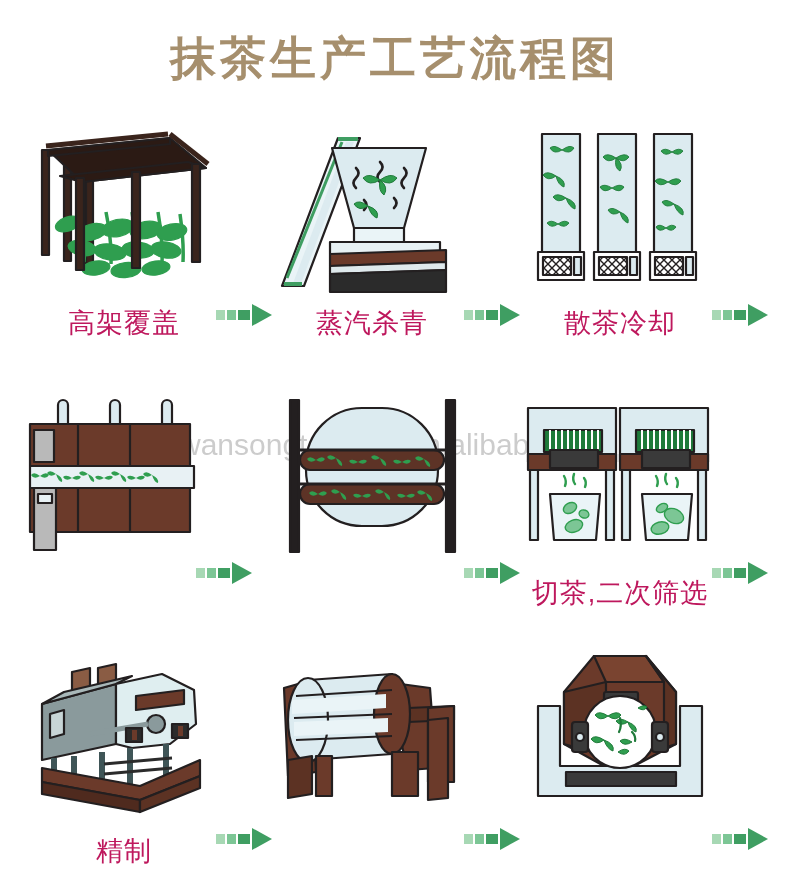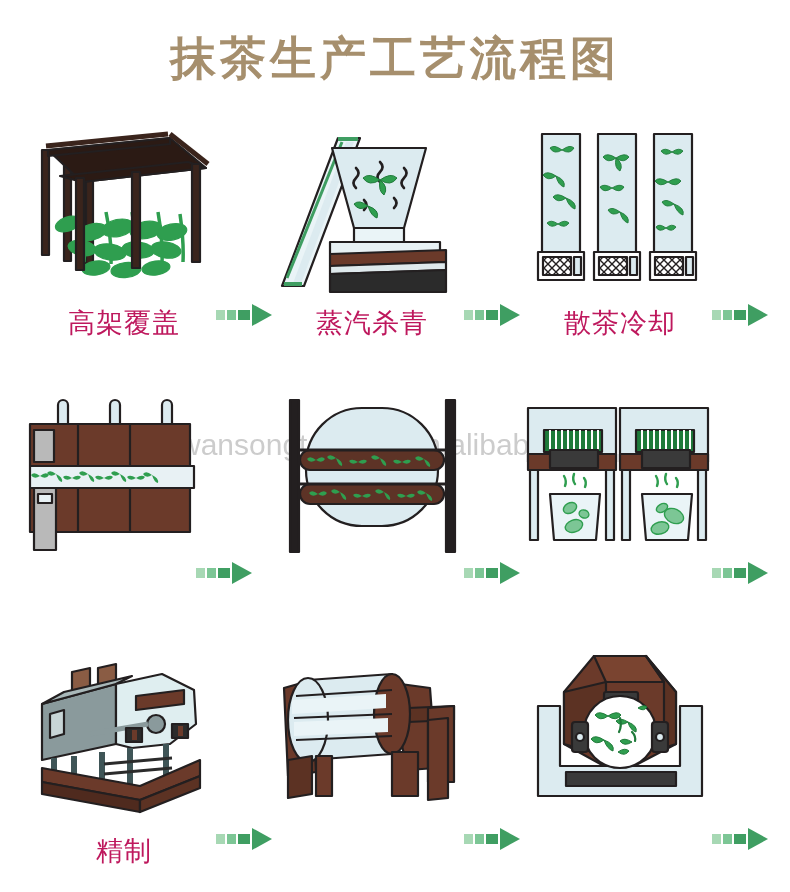--- a/index.html
+++ b/index.html
@@ -429,20 +429,21 @@
               <ellipse cx="54" cy="118" rx="7" ry="5" transform="rotate(-30 54 118)"></ellipse>
               <ellipse cx="68" cy="124" rx="5" ry="4" transform="rotate(20 68 124)"></ellipse>
               <ellipse cx="58" cy="136" rx="9" ry="6" transform="rotate(-20 58 136)"></ellipse>
               <ellipse cx="146" cy="118" rx="6" ry="4" transform="rotate(-30 146 118)"></ellipse>
               <ellipse cx="158" cy="126" rx="10" ry="7" transform="rotate(25 158 126)"></ellipse>
               <ellipse cx="144" cy="138" rx="9" ry="6" transform="rotate(-15 144 138)"></ellipse>
             </g>
           </g>
         </svg>
       </div>
+      <div class="caption">切茶,二次筛选</div>
     </div>
 
     <div class="arrow ar-r2c">
       <svg viewBox="0 0 58 26" xmlns="http://www.w3.org/2000/svg">
         <rect x="0" y="8" width="9" height="10" fill="#a7d8b4"></rect>
         <rect x="11" y="8" width="9" height="10" fill="#7cc695"></rect>
         <rect x="22" y="8" width="12" height="10" fill="#3f9e62"></rect>
         <path d="M36 2 L56 13 L36 24 Z" fill="#3f9e62"></path>
       </svg>
     </div>

